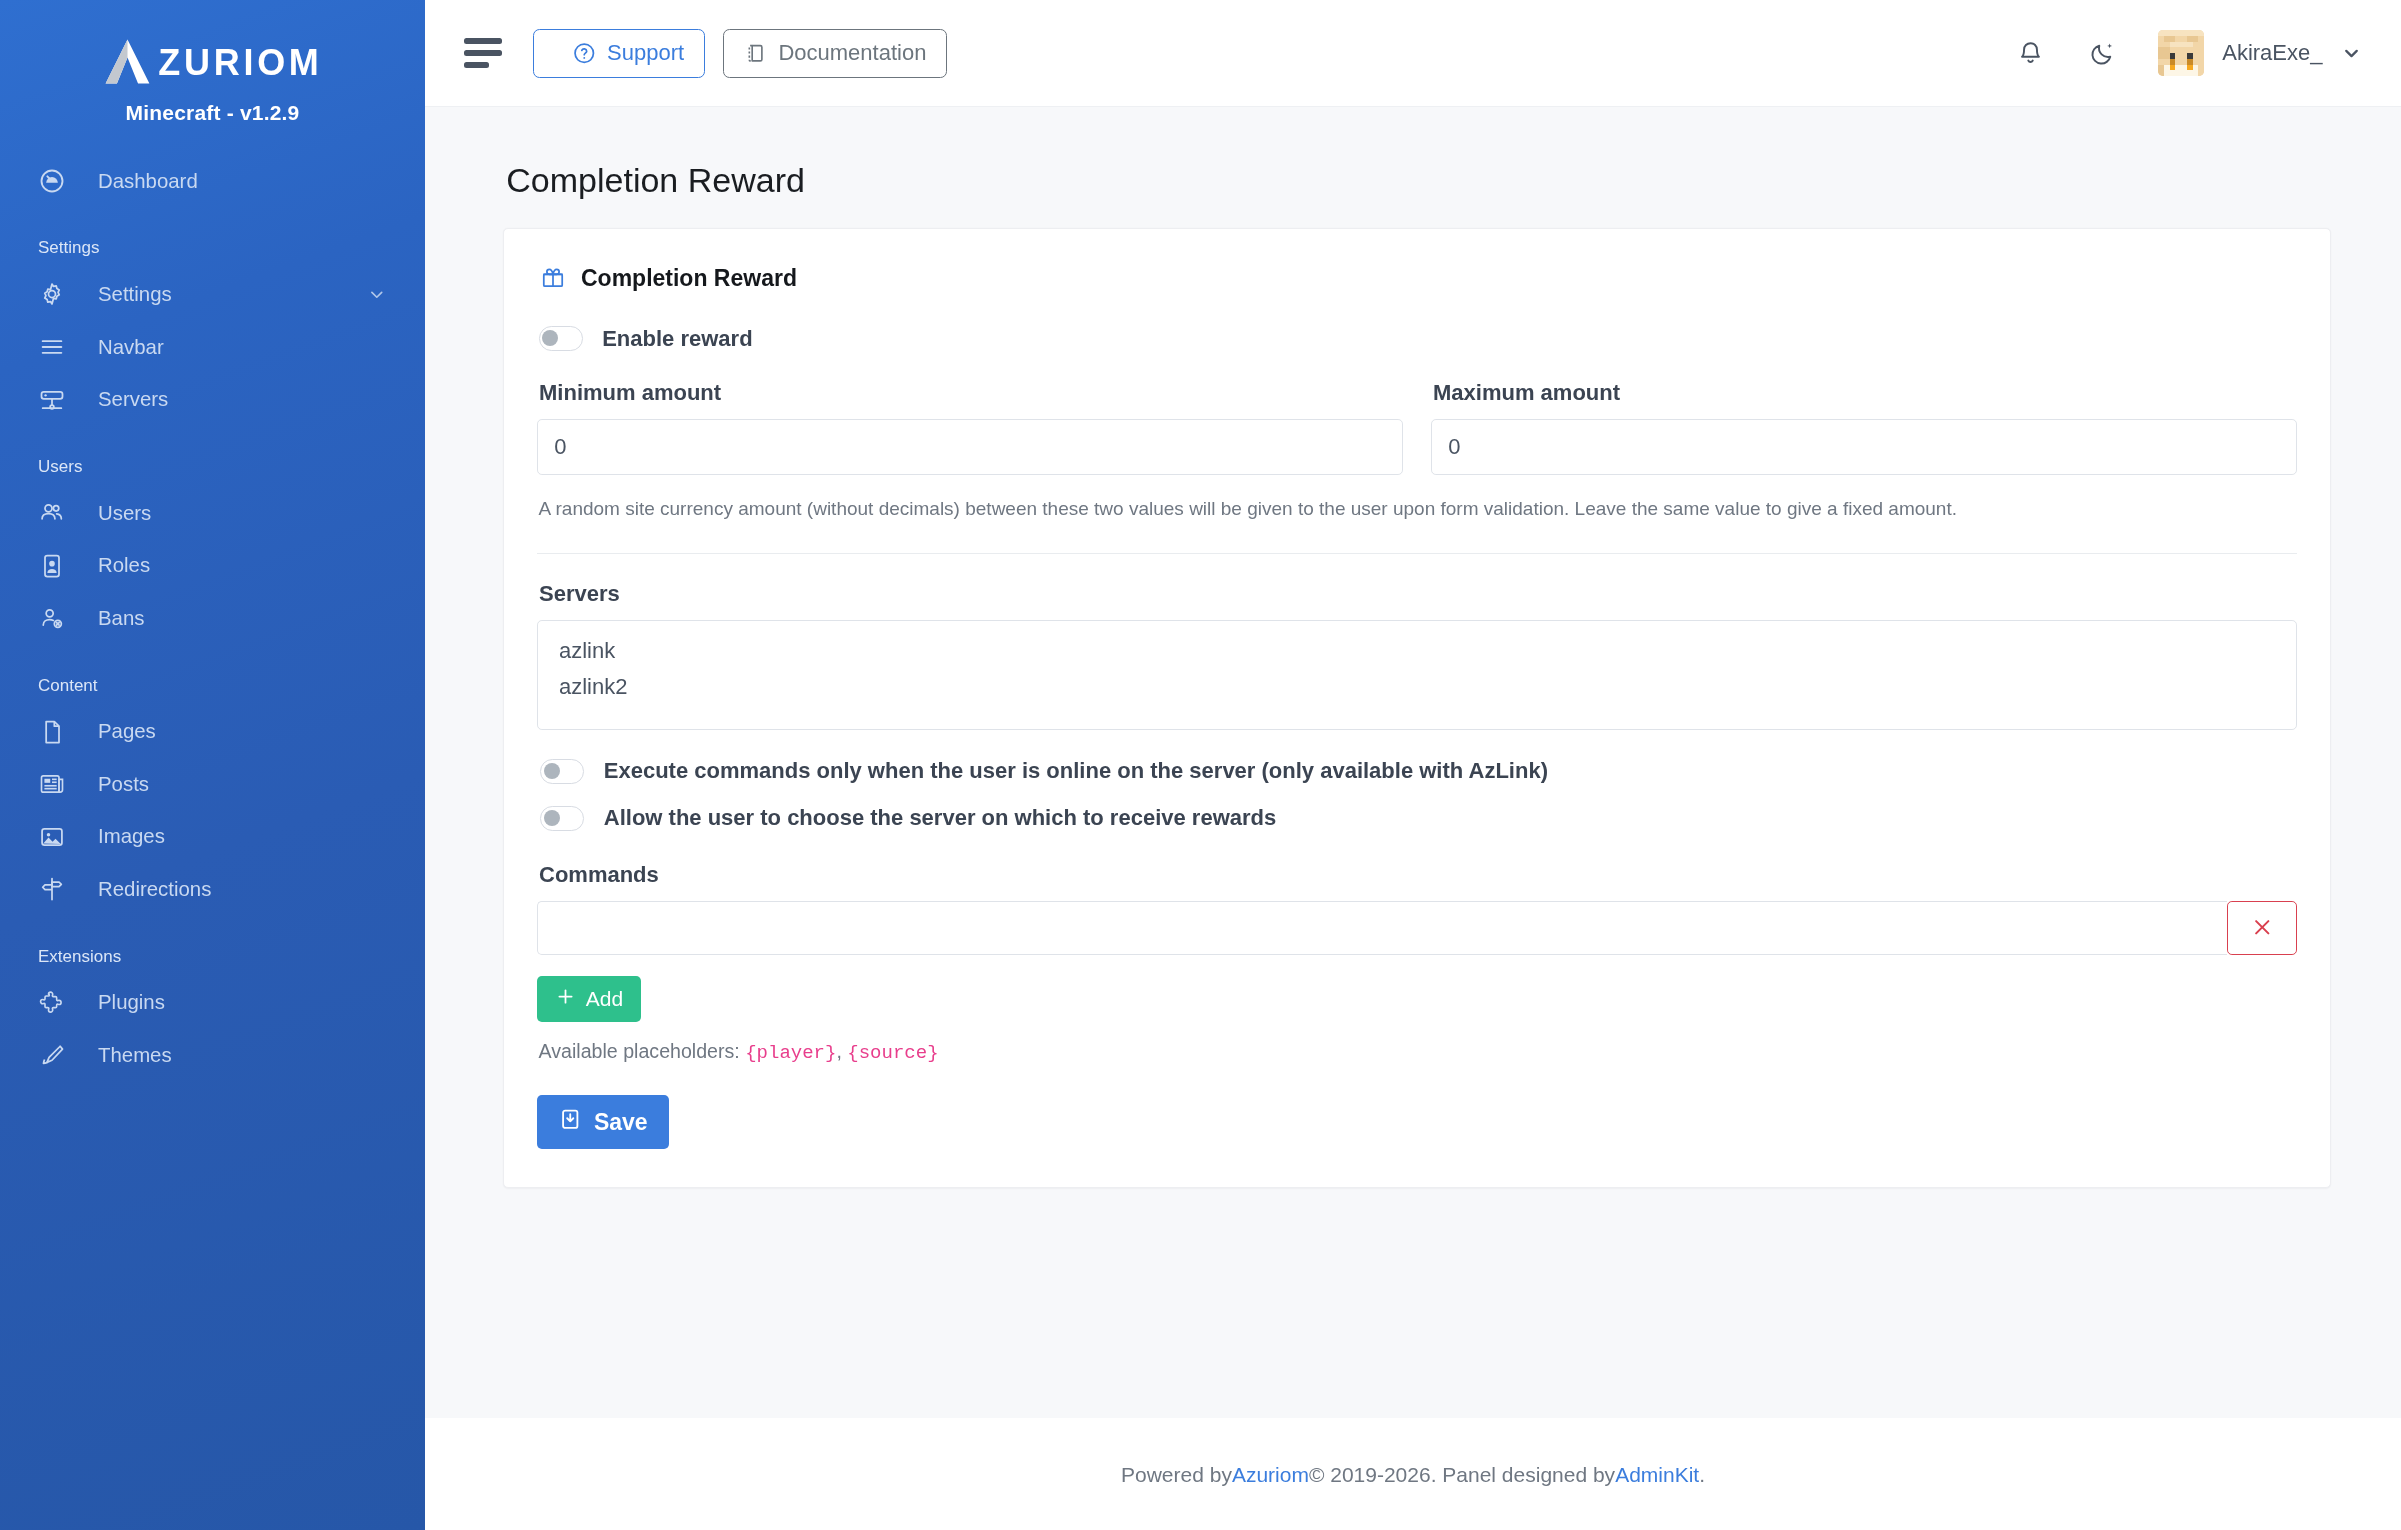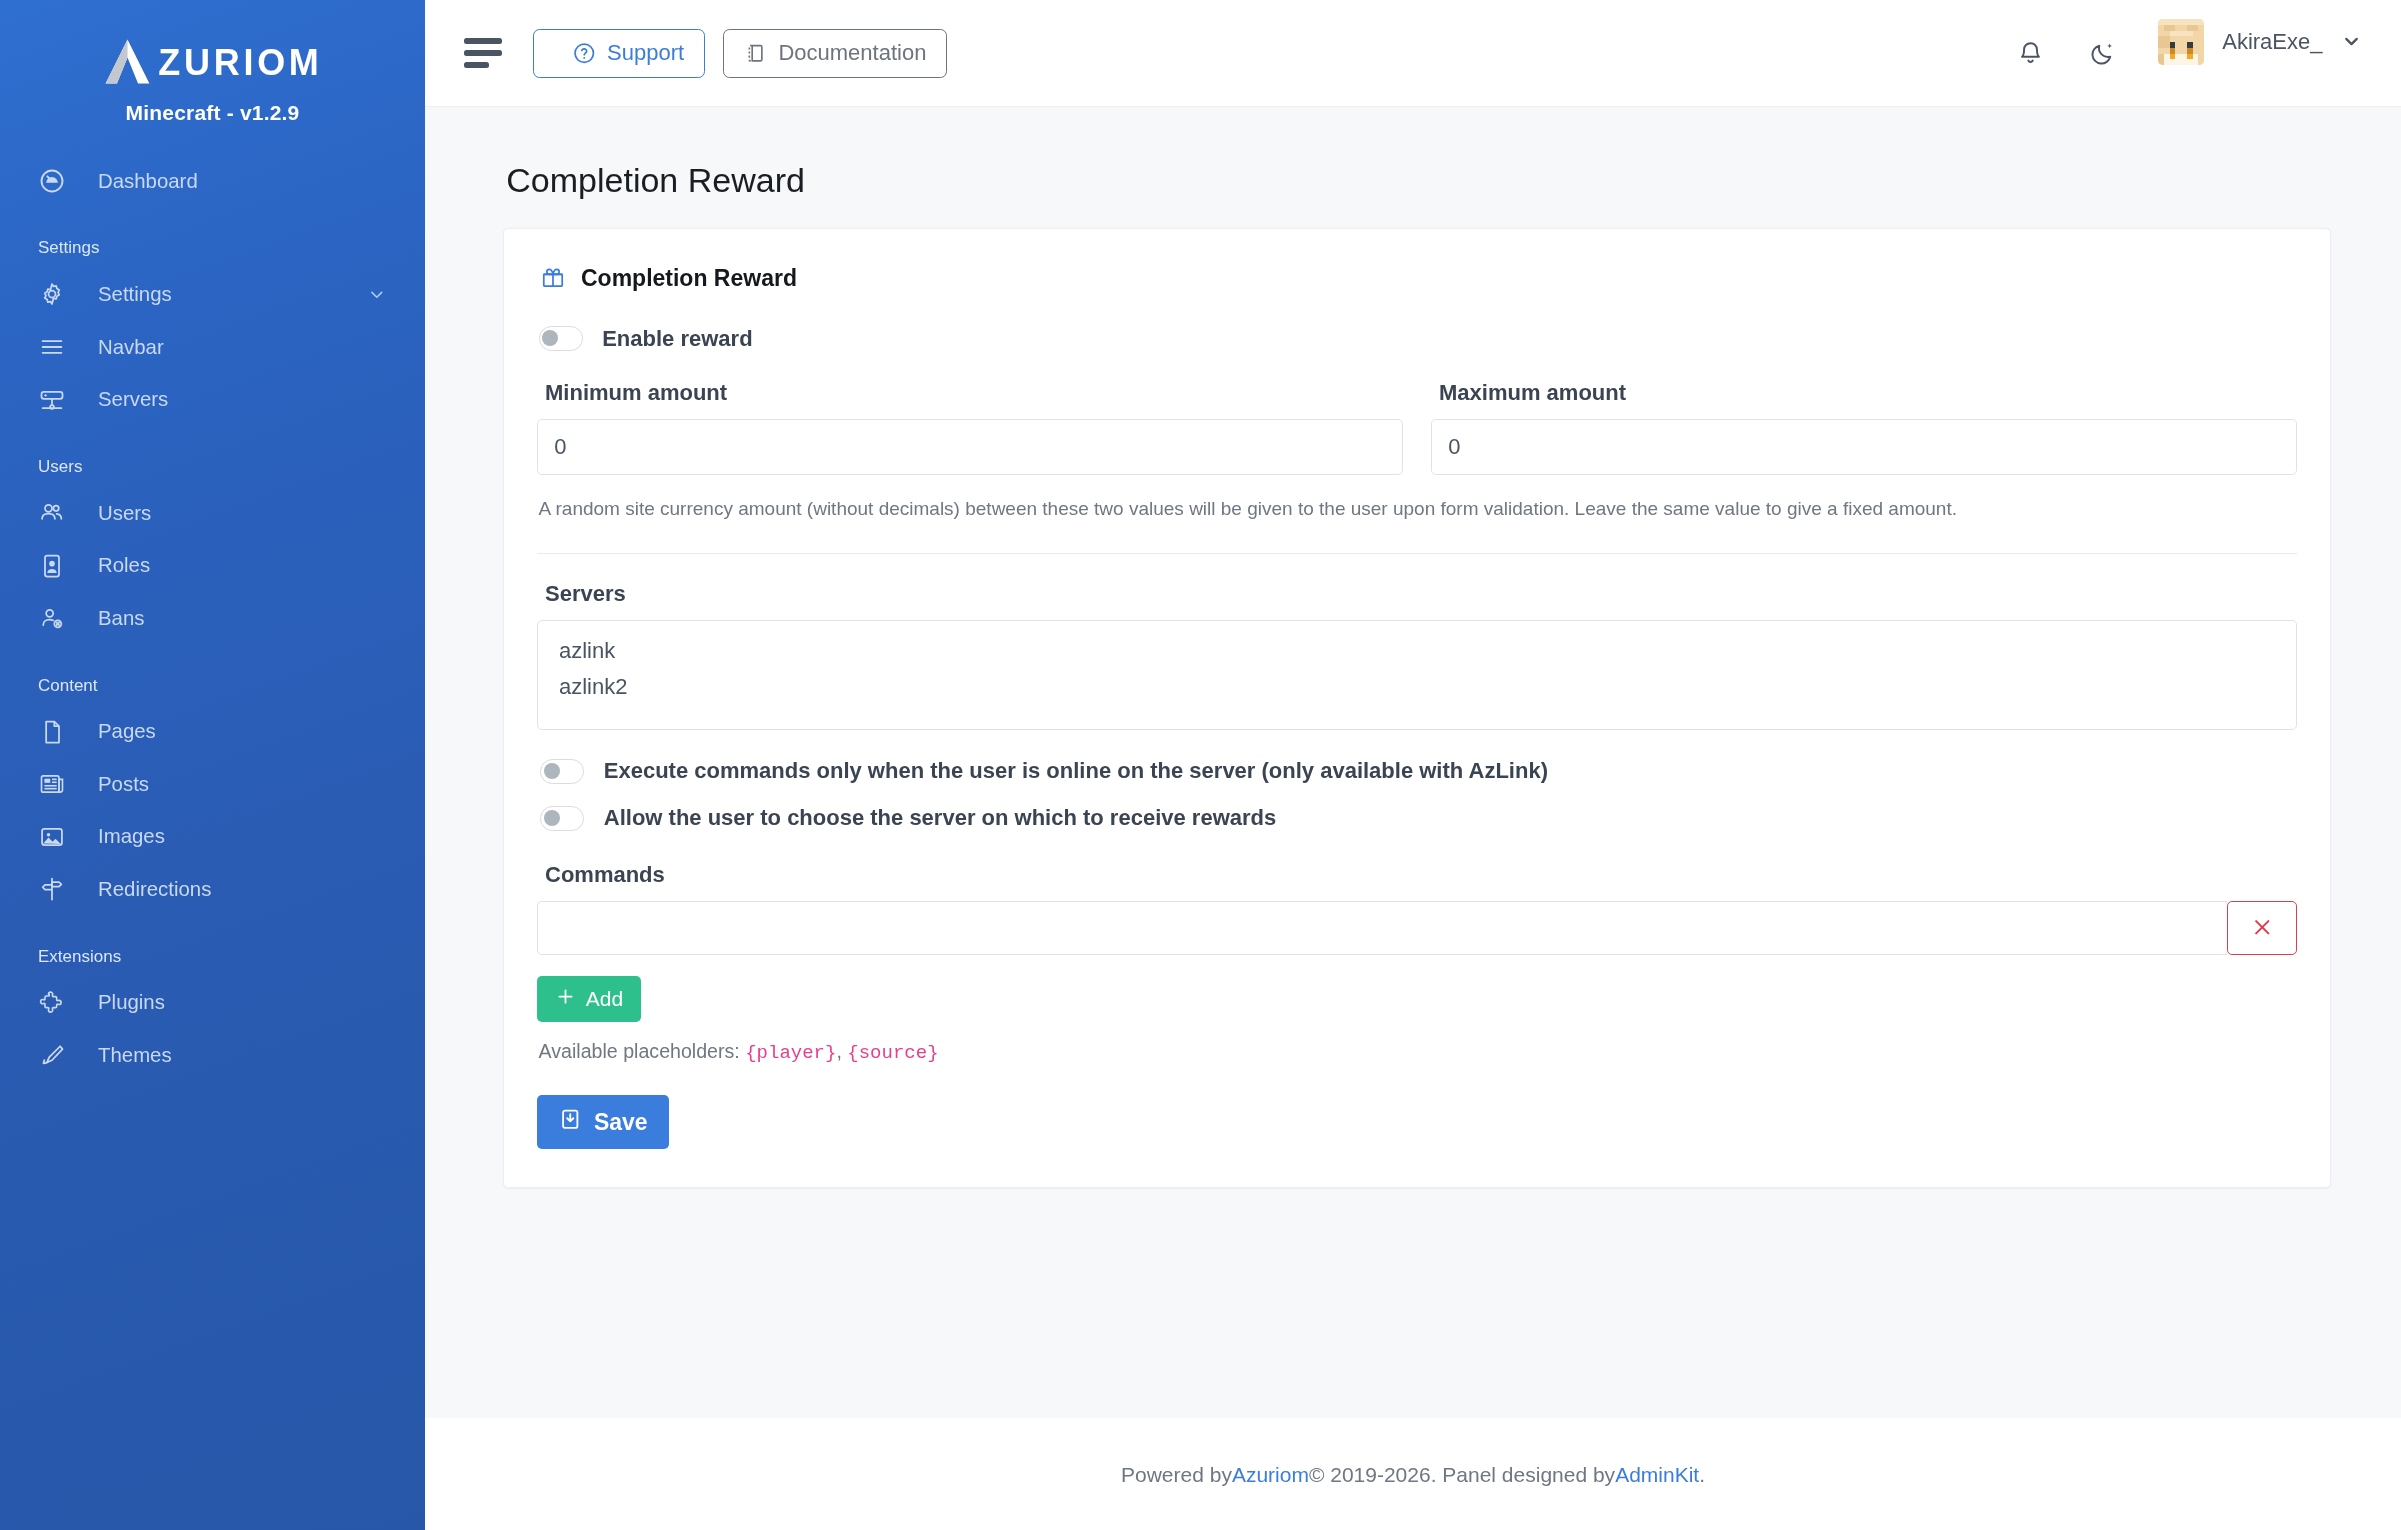--- a/index.html
+++ b/index.html
@@ -61,21 +61,21 @@
 
   .tb-btn {
     display: inline-flex; align-items: center; gap: 10.6px;
     height: 49px; padding: 0 19.6px; border-radius: 6.5px; font-size: 22px;
     background: #fff; cursor: pointer; white-space: nowrap;
   }
   .tb-btn.primary { border: 1.6px solid #3b7ddd; color: #3b7ddd; padding-left: 38px; }
   .tb-btn.secondary { border: 1.6px solid #6c757d; color: #6c757d; margin-left: 18px; }
   .tb-btn svg { display: block; }
 
-  .topbar-right { margin-left: auto; display: flex; align-items: flex-start; gap: 3px; }
+  .topbar-right { margin-left: auto; display: flex; align-items: center; gap: 3px; }
   .tb-icon { width: 69px; height: 69px; display: flex; align-items: center; justify-content: center; cursor: pointer; }
   .user-box { display: flex; align-items: center; gap: 18px; margin-left: 18px; cursor: pointer; padding-right: 6.5px; }
   .avatar { width: 46px; height: 46px; border-radius: 4.9px; overflow: hidden; display:block; }
   .user-name { font-size: 22px; color: #4a5462; }
   .caret { width: 21px; height: 21px; }
 
   .content { flex: 1; overflow: hidden; padding: 36px 51px 0 78px; }
   .page-title { font-size: 34px; color: #1a1d21; font-weight: 400; margin: 18px 0 28px 3.3px; }
 
   .card {
@@ -93,21 +93,21 @@
     background: #ffffff; position: relative; flex: 0 0 44px; cursor: pointer;
   }
   .switch i {
     position: absolute; left: 2.5px; top: 2.5px; width: 16.3px; height: 16.3px;
     border-radius: 50%; background: #adb5bd; display: block;
   }
   .switch-label { font-size: 22px; font-weight: bold; color: #3b4452; }
 
   .grid2 { display: flex; gap: 28px; }
   .col { flex: 1; }
-  .field-label { font-size: 22px; font-weight: bold; color: #3b4452; margin: 0 0 13px 8px; display: block; }
+  .field-label { font-size: 22px; font-weight: bold; color: #3b4452; margin: 0 0 13px 2px; display: block; }
   .input {
     width: 100%; height: 56px; border: 0.8px solid #dfe3e9; border-radius: 4.9px;
     background: #fff; font-size: 22px; color: #4a5462; padding: 0 16.3px;
     font-family: "Liberation Sans", sans-serif;
   }
   .help { font-size: 19px; color: #6f7782; margin-top: 23px; margin-left: 1.6px; }
 
   .divider { height: 0.8px; background: #e9ecef; margin: 33px 0 28px; }
 
   .listbox {

